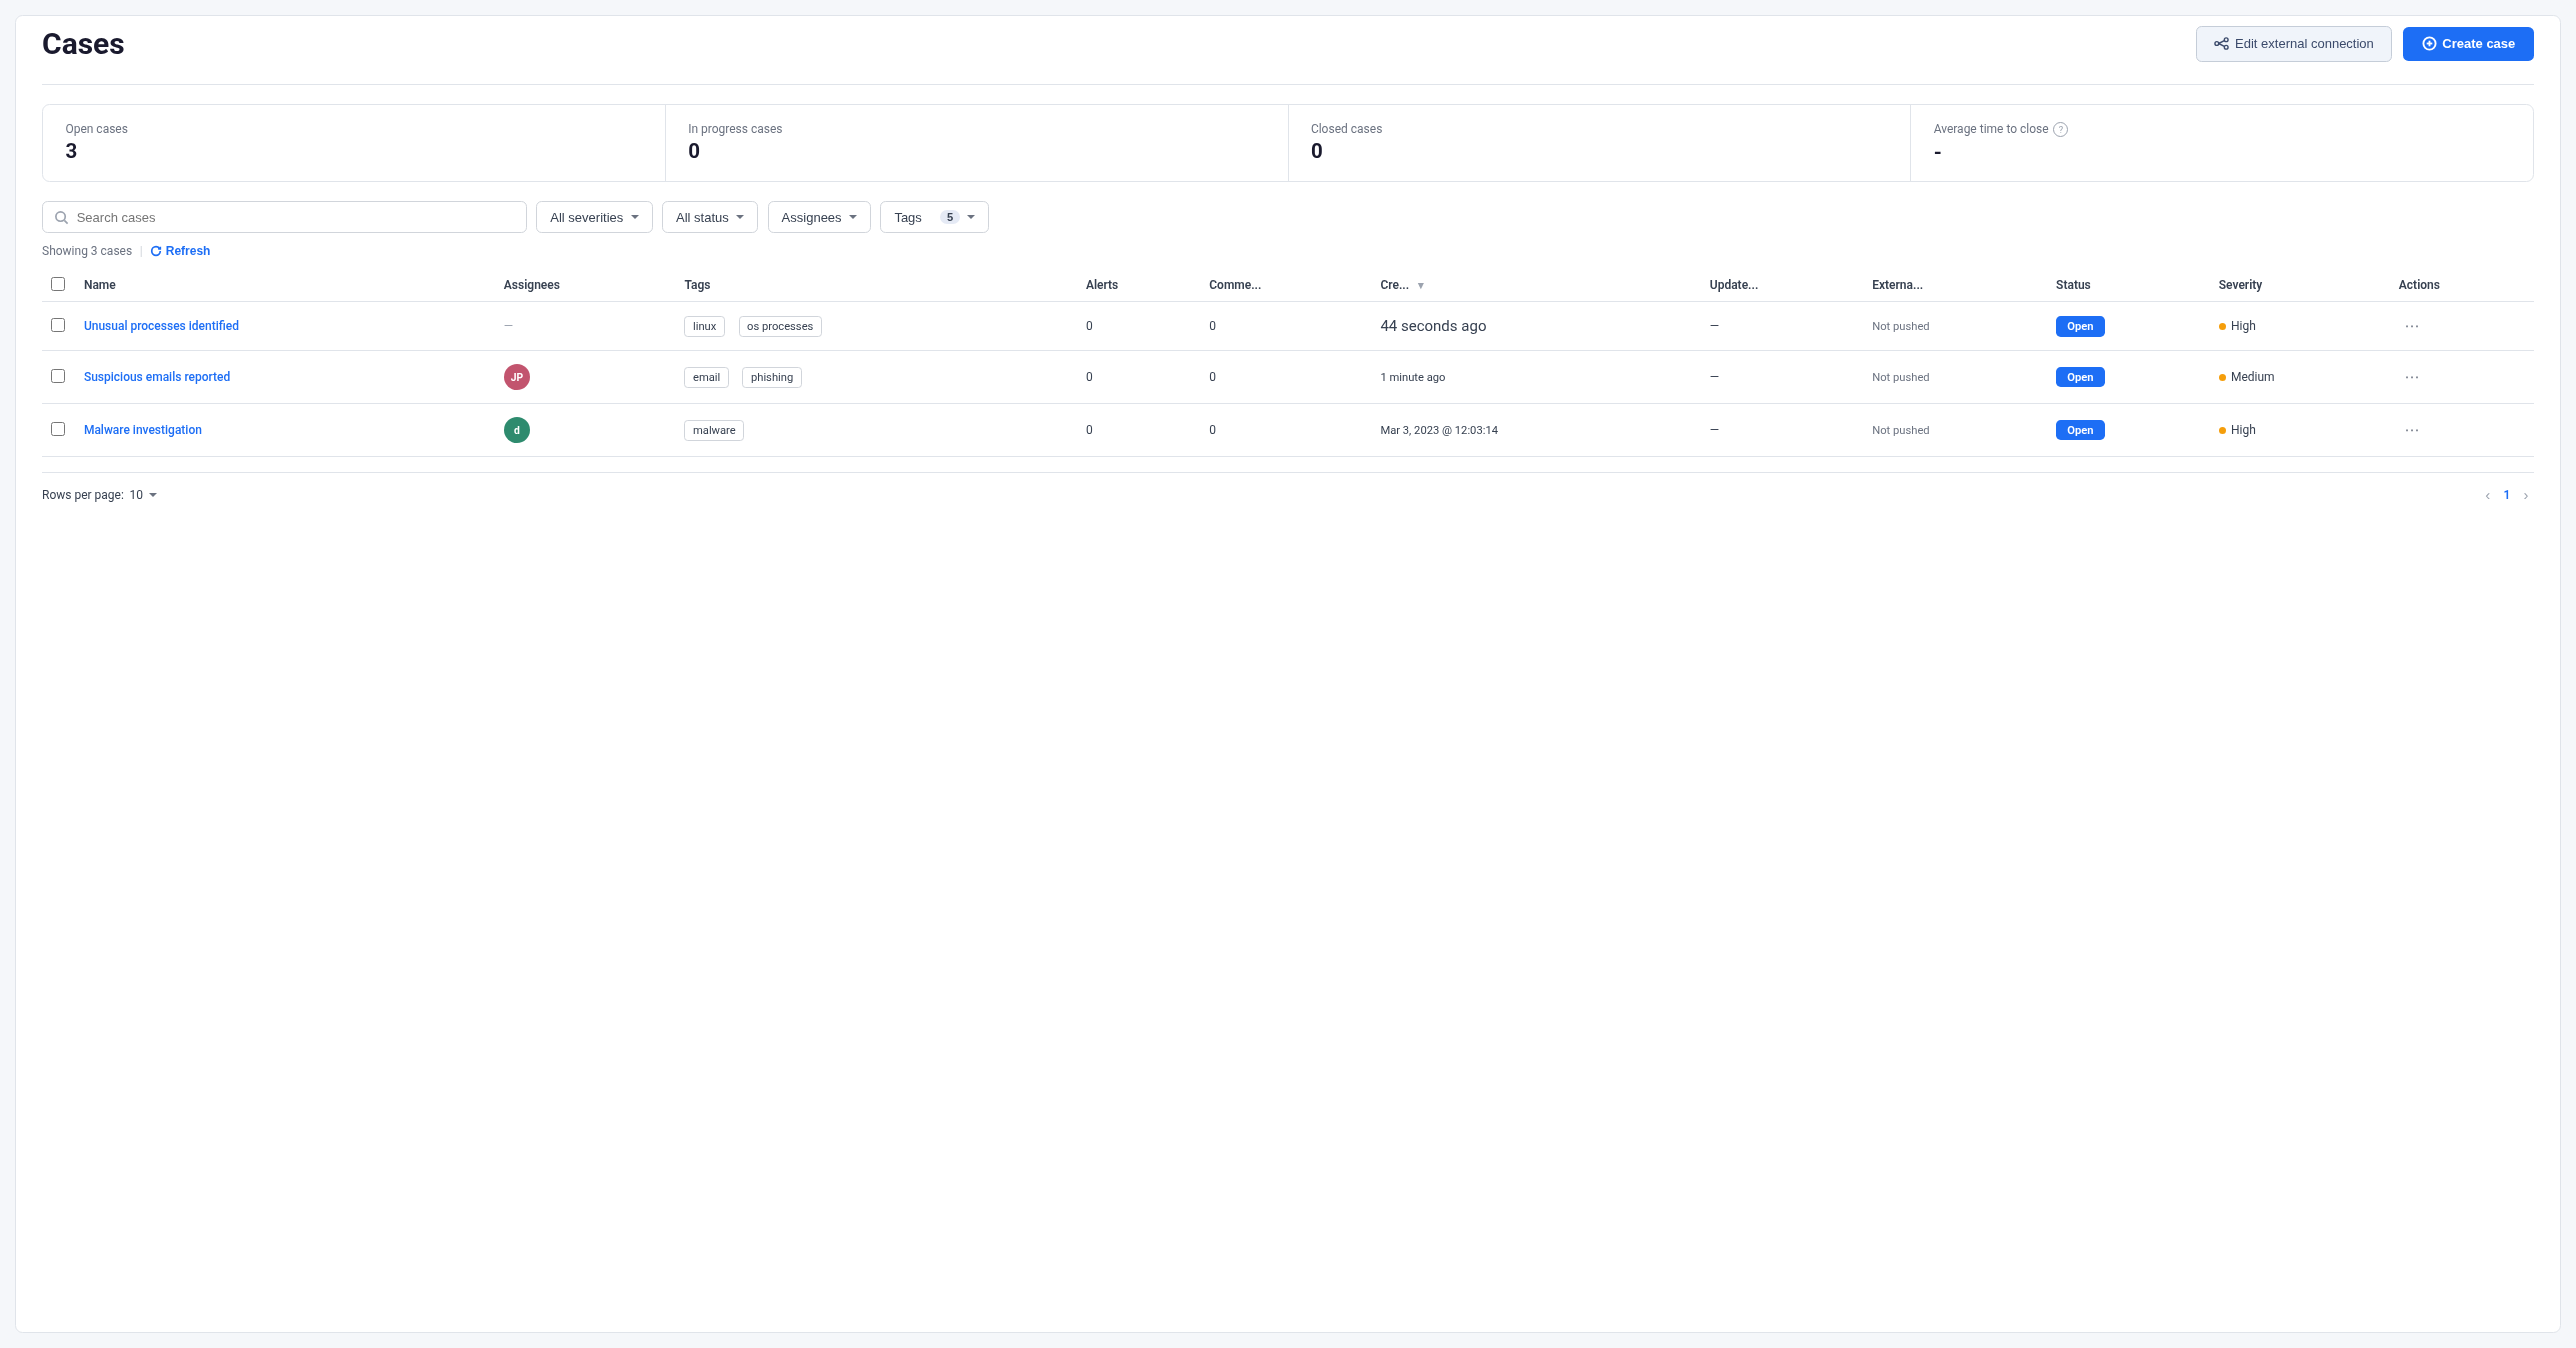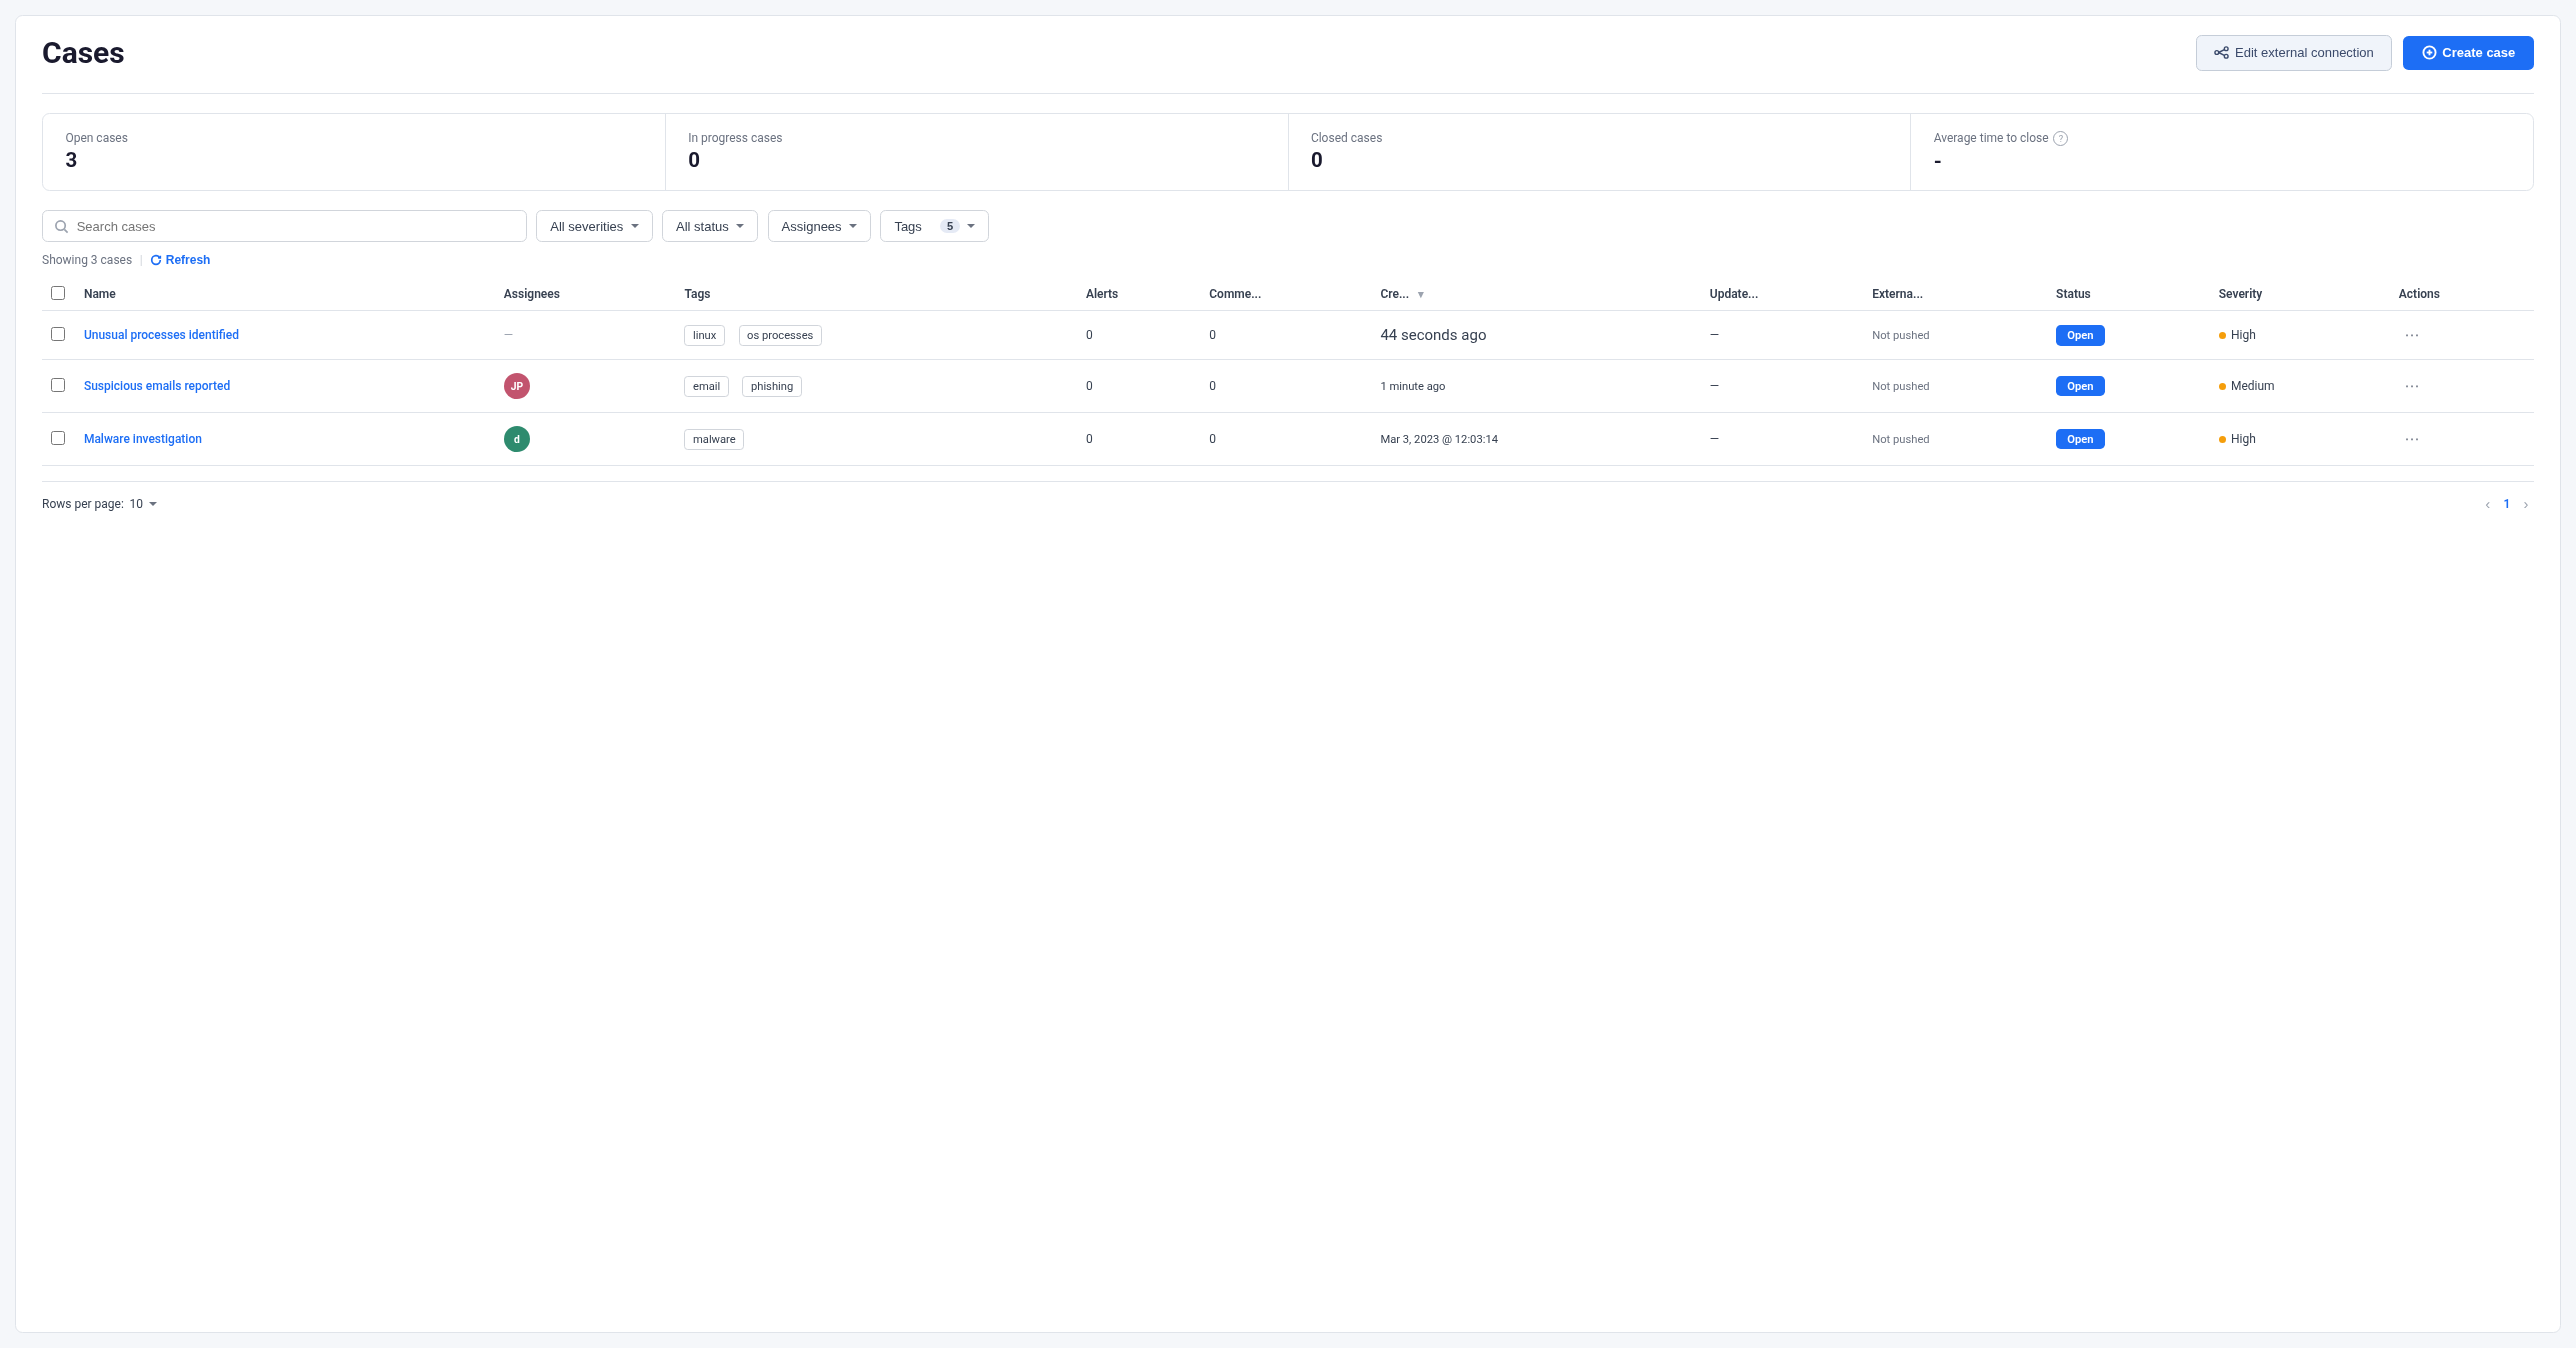--- a/index.html
+++ b/index.html
@@ -7,21 +7,21 @@
       font-family: -apple-system, BlinkMacSystemFont, 'Segoe UI', Roboto, sans-serif;
       background: #f5f7fa;
       color: #1a1a2e;
       font-size: 13px;
     }
     .page-container {
       background: #fff;
       margin: 15px;
       border-radius: 7.5px;
       border: 0.9px solid #e0e4ea;
-      padding: 19px 26px;
+      padding: 10px 26px;
       min-height: calc(100vh - 30px);
     }
     .header-row {
       display: flex;
       align-items: center;
       justify-content: space-between;
       margin-bottom: 22.4px;
     }
     .page-title {
       font-size: 30px;

